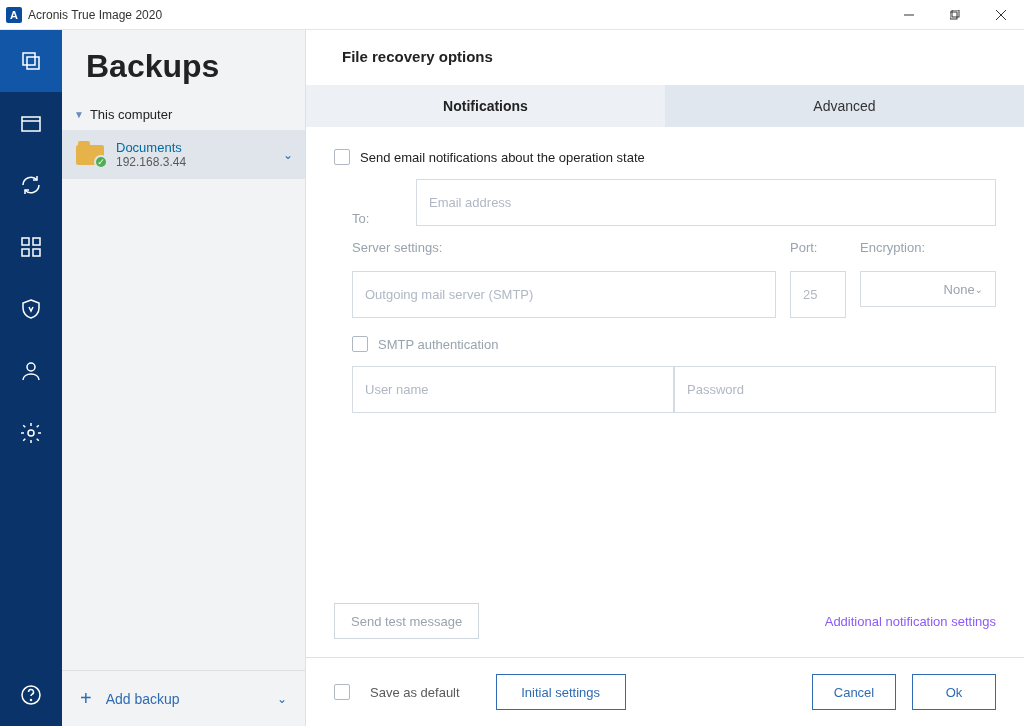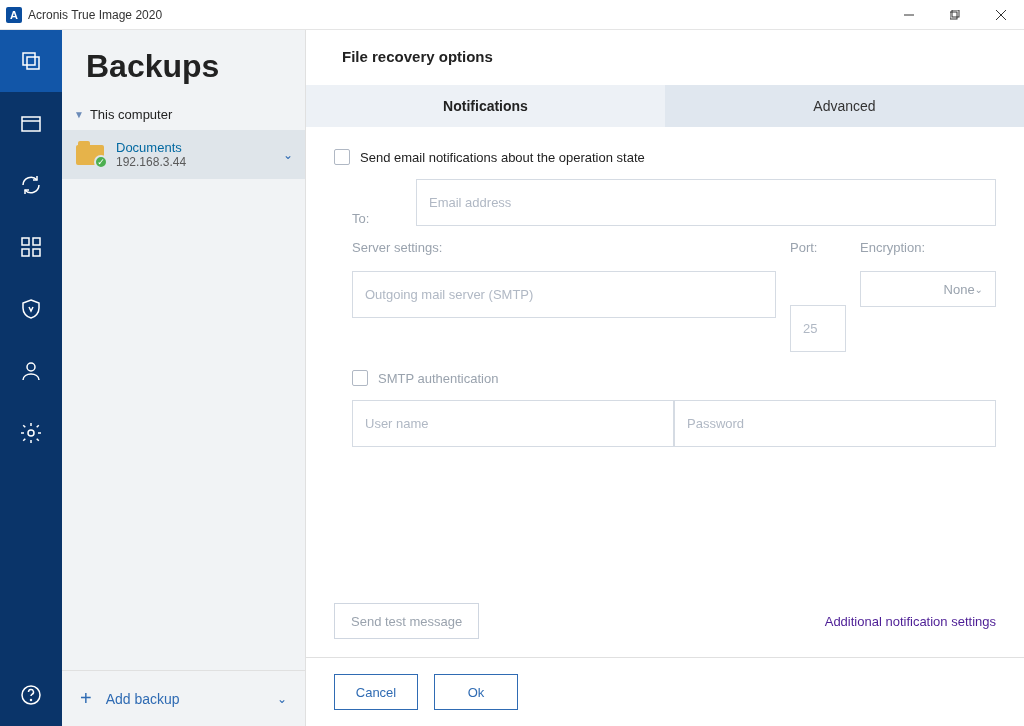--- a/index.html
+++ b/index.html
@@ -59,33 +59,33 @@
 
   .group-indent { padding-left: 18px; }
   .form-row { display: flex; align-items: flex-end; margin-bottom: 14px; gap: 24px; }
   .form-label { font-size: 13px; color: #9aa3ae; min-width: 40px; }
   .section-label { font-size: 13px; color: #9aa3ae; margin-bottom: 8px; }
 
   .input { height: 47px; border: 1px solid #d5dbe3; background: #fff; padding: 0 12px; font-size: 13px; color: #333; }
   .input::placeholder { color: #b0b8c4; }
   .input.full { flex: 1; }
   .input.smtp { width: 424px; }
-  .input.port { width: 56px; margin-top: 34px; }
+  .input.port { width: 56px; }
   .select { width: 136px; height: 36px; border: 1px solid #d5dbe3; display: flex; align-items: center; padding: 0 12px; font-size: 13px; color: #9aa3ae; justify-content: flex-end; }
   .select .chev-down { font-size: 10px; color: #9aa3ae; }
 
   .columns { display: flex; gap: 14px; }
   .col { display: flex; flex-direction: column; }
 
   .half-inputs { display: flex; }
   .half-inputs .input { flex: 1; }
 
   .content-footer { display: flex; align-items: center; justify-content: space-between; padding: 0 28px 18px; }
   .btn-outline { height: 36px; padding: 0 16px; border: 1px solid #cfd6e0; background: #fff; color: #9aa3ae; font-size: 13px; display: flex; align-items: center; }
-  .link-label { font-size: 13px; color: #4c1d95; }
+  .link-label { font-size: 13px; color: #8b5cf6; }
 
   .main-footer { border-top: 1px solid #e0e0e0; padding: 16px 28px; display: flex; align-items: center; gap: 16px; }
   .main-footer .left { display: flex; align-items: center; flex: 1; gap: 10px; }
   .btn { height: 36px; min-width: 84px; padding: 0 18px; border: 1px solid #2f6bb3; background: #fff; color: #2f6bb3; font-size: 13px; display: flex; align-items: center; justify-content: center; }
   .save-label { font-size: 13px; color: #5a5a5a; }
 </style>
 </head>
 <body>
 
 <div class="titlebar">
@@ -246,17 +246,23 @@
         </div>
       </div>
     </div>
 
     <div class="content-footer">
       <div class="btn-outline">Send test message</div>
       <div class="link-label">Additional notification settings</div>
     </div>
 
     <div class="main-footer">
+      <div class="left">
+        <div class="checkbox"></div>
+        <span class="save-label">Save as default</span>
+        <div style="width:16px"></div>
+        <div class="btn" style="min-width:130px;">Initial settings</div>
+      </div>
       <div class="btn">Cancel</div>
       <div class="btn">Ok</div>
     </div>
   </div>
 </div>
 
 </body></html>

